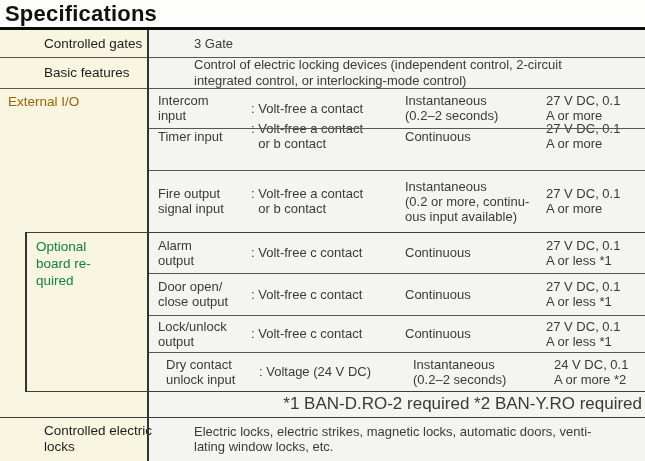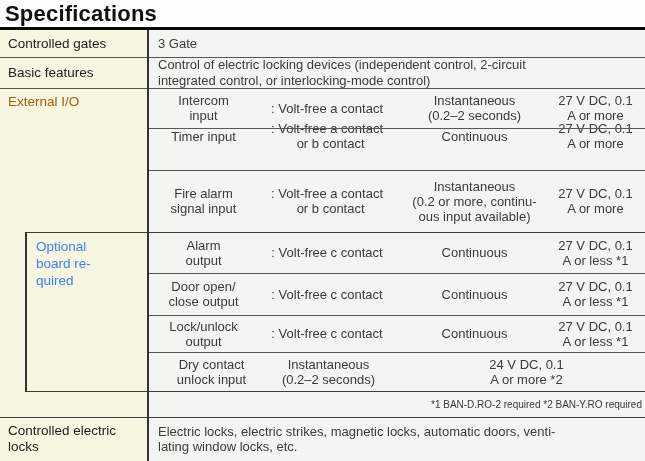--- a/index.html
+++ b/index.html
@@ -21,34 +21,34 @@
   .hline{position:absolute;height:1px;background:#565656;}
   .hline.full{left:0;width:645px;}
   .hline.content{left:148px;width:497px;}
   .hline.boxwide{left:25px;width:620px;background:#3c3c3c;}
   .vline{position:absolute;width:2px;background:#333;}
   .vline.main{left:147px;top:30px;height:431px;}
   .vline.box{left:25px;top:232px;height:160px;width:1.5px;}
   
   .pre{white-space:pre-wrap;}
   .lrow{position:absolute;left:0;width:645px;display:flex;align-items:center;}
-  .lab{box-sizing:border-box;width:148px;padding-left:8px;font-size:13.5px;line-height:16px;color:#1c1c1c;}
+  .lab{box-sizing:border-box;width:148px;padding-left:8px;font-size:13.5px;line-height:16px;color:#1c1c1c;margin-left:36px;}
   .val{box-sizing:border-box;flex:1;padding-left:10px;font-size:13px;line-height:15.5px;color:#3a3a3a;}
-  .iorow{position:absolute;left:148px;width:497px;display:flex;align-items:center;text-align:center;}
+  .iorow{position:absolute;left:148px;width:497px;display:flex;align-items:center;}
   .c{box-sizing:border-box;font-size:13px;line-height:15px;color:#3a3a3a;}
   .c.name{width:101px;padding-left:10px;}
   .c.contact{width:154px;padding-left:2px;}
   .c.timing{width:141px;padding-left:2px;}
   .c.rating{flex:1;padding-left:2px;}
   .io-label{position:absolute;left:8px;top:94px;font-size:13.5px;line-height:16px;color:#a16207;}
-  .opt-label{position:absolute;left:36px;top:238px;font-size:13.5px;line-height:17px;color:#3b82f6;}
+  .opt-label{position:absolute;left:36px;top:238px;font-size:13.5px;line-height:17px;color:#15803d;}
   .footnote{
     position:absolute;left:148px;top:391px;width:497px;height:26px;
     display:flex;align-items:center;justify-content:flex-end;
-    box-sizing:border-box;padding-right:3px;font-size:10px;color:#3a3a3a;
+    box-sizing:border-box;padding-right:3px;font-size:17px;color:#3a3a3a;
   }
 </style>
 </head>
 <body>
 
 <div id="page">
 
   <div class="title">Specifications</div>
   <div class="title-rule"></div>
 
@@ -81,21 +81,21 @@
   <div class="iorow" style="top:115px;height:42px;">
     <div class="c name pre">Timer input</div>
     <div class="c contact pre">: Volt-free a contact
   or b contact</div>
     <div class="c timing pre">Continuous</div>
     <div class="c rating pre">27 V DC, 0.1
 A or more</div>
   </div>
 
   <div class="iorow" style="top:170px;height:62px;">
-    <div class="c name pre">Fire alarm
+    <div class="c name pre">Fire output
 signal input</div>
     <div class="c contact pre">: Volt-free a contact
   or b contact</div>
     <div class="c timing pre">Instantaneous
 (0.2 or more, continu-
 ous input available)</div>
     <div class="c rating pre">27 V DC, 0.1
 A or more</div>
   </div>
 
@@ -126,20 +126,21 @@
 output</div>
     <div class="c contact pre">: Volt-free c contact</div>
     <div class="c timing pre">Continuous</div>
     <div class="c rating pre">27 V DC, 0.1
 A or less *1</div>
   </div>
 
   <div class="iorow" style="top:352px;height:39px;padding-left:8px;">
     <div class="c name pre">Dry contact
 unlock input</div>
+    <div class="c contact pre">: Voltage (24 V DC)</div>
     <div class="c timing pre">Instantaneous
 (0.2–2 seconds)</div>
     <div class="c rating pre">24 V DC, 0.1
 A or more *2</div>
   </div>
 
   <div class="footnote">*1 BAN-D.RO-2 required *2 BAN-Y.RO required</div>
 
   <div class="lrow" style="top:417px;height:44px;">
     <div class="lab pre">Controlled electric

